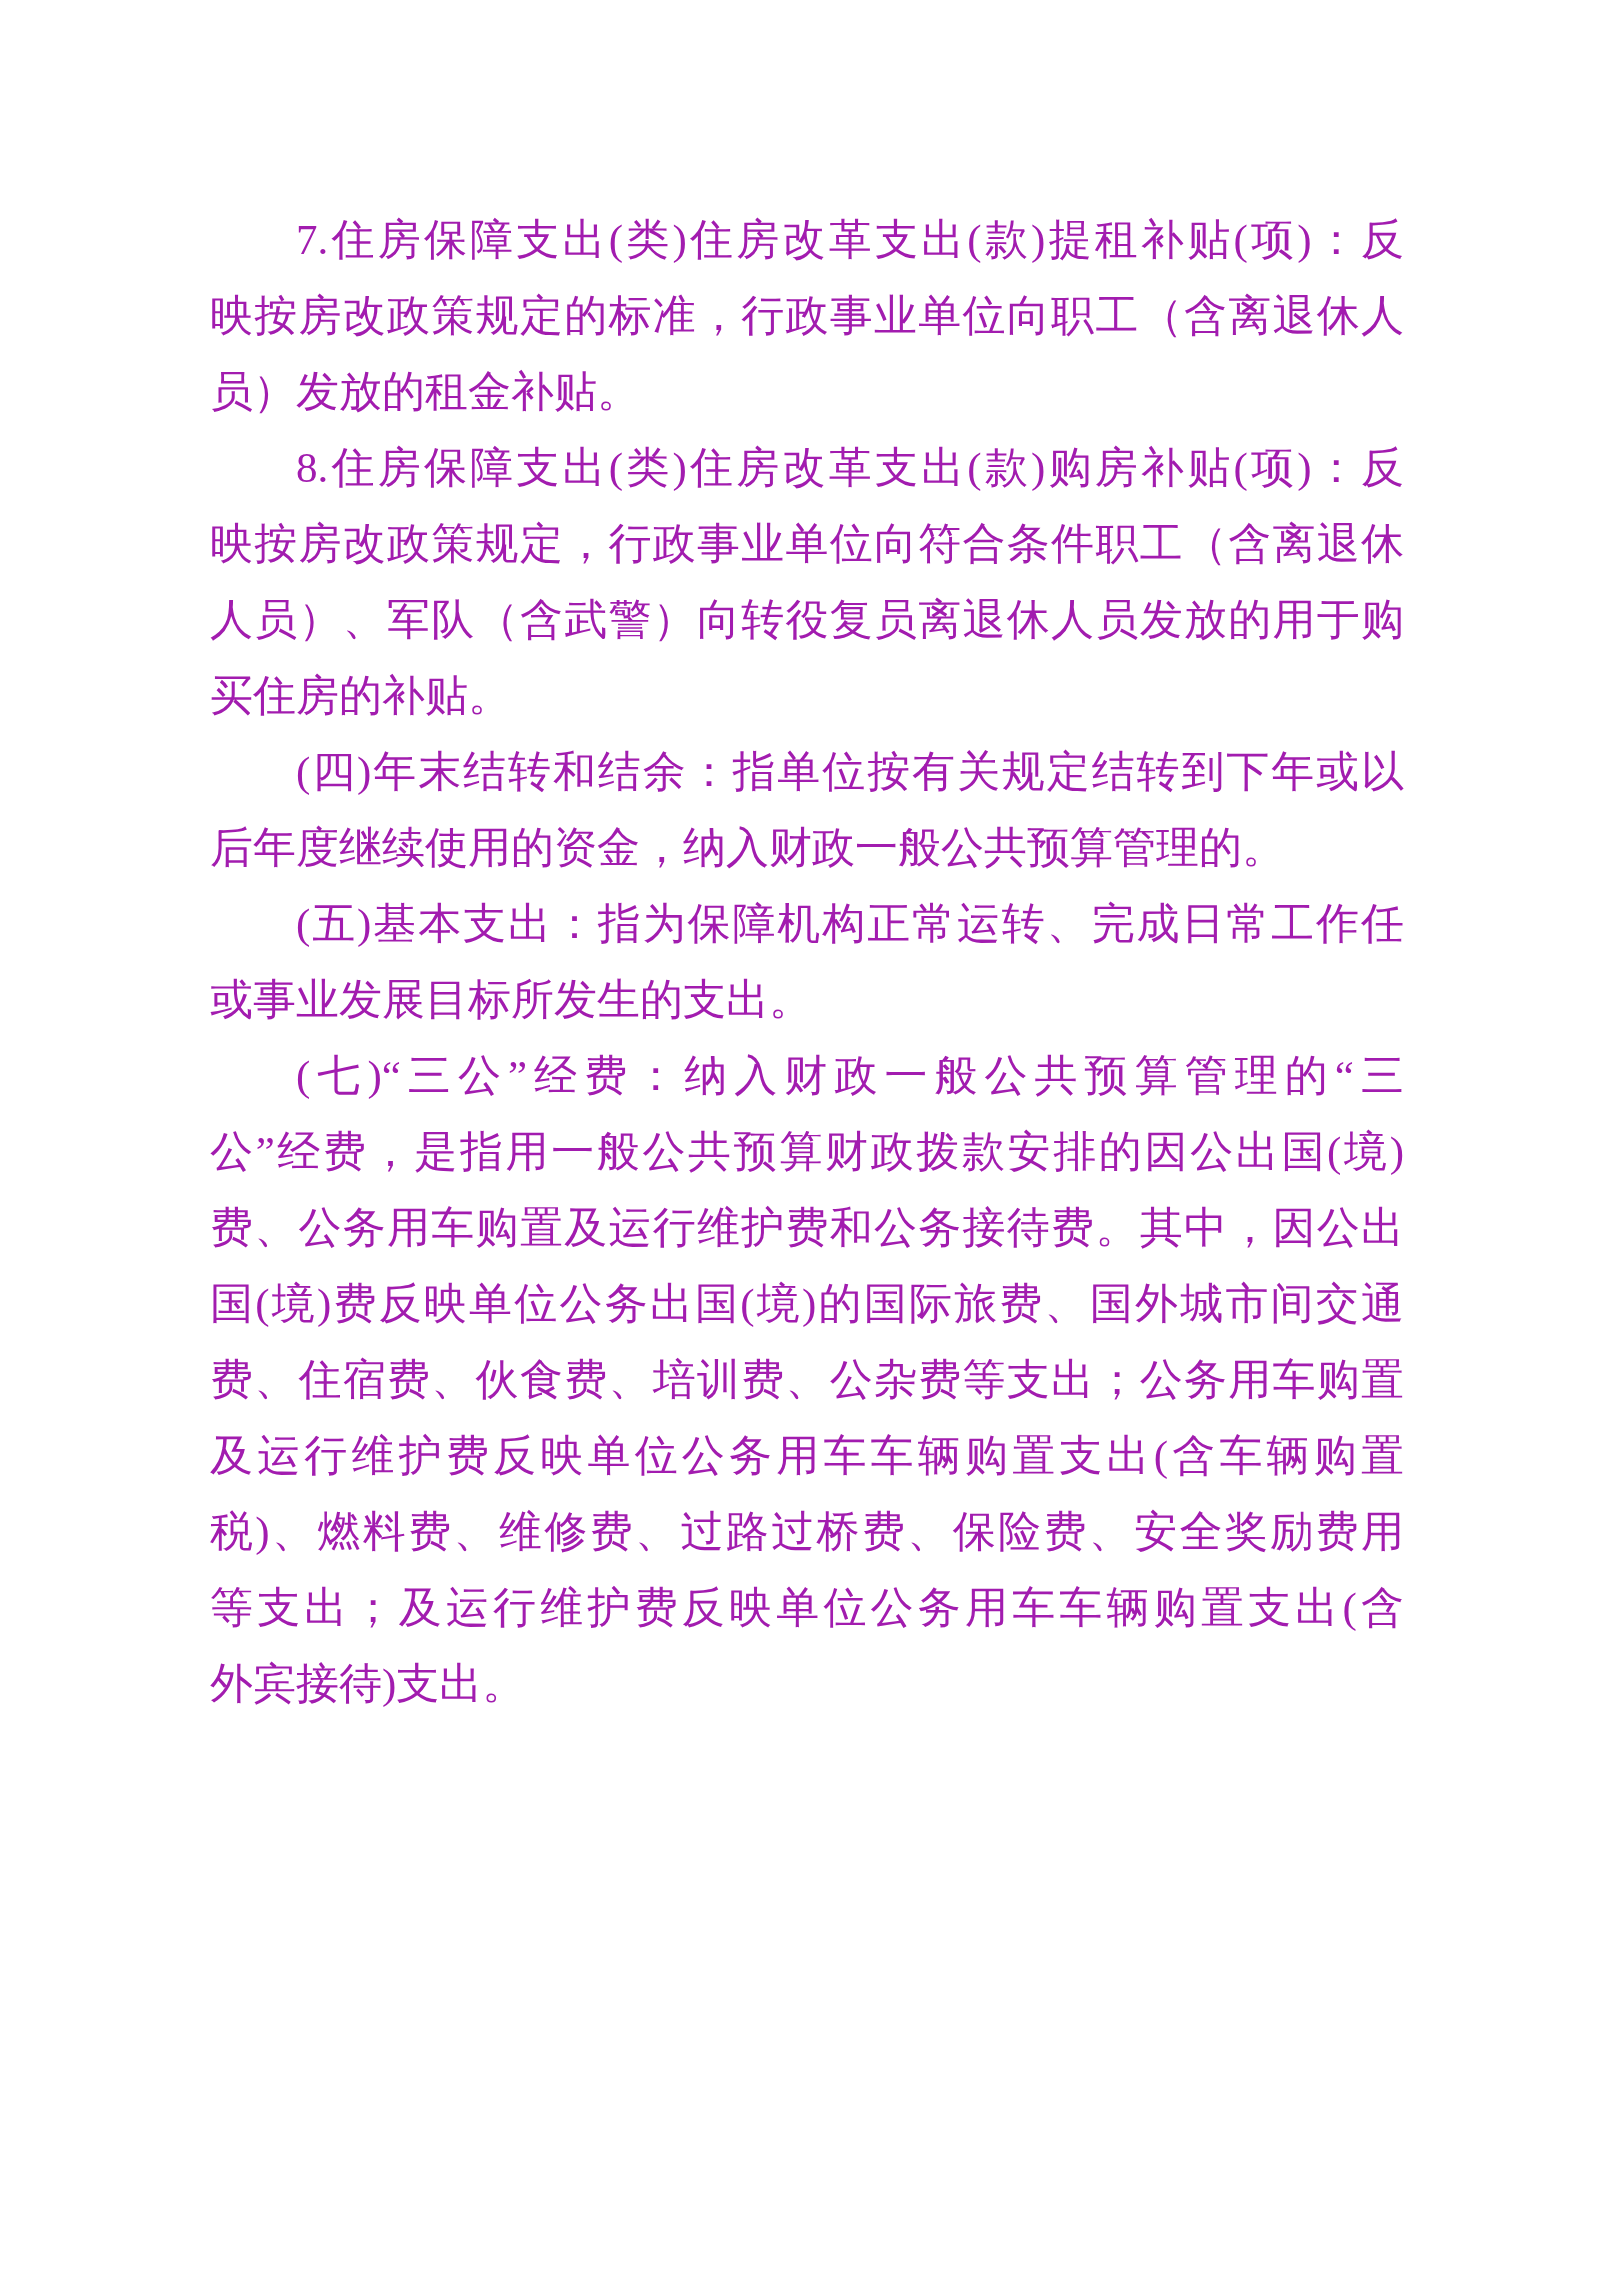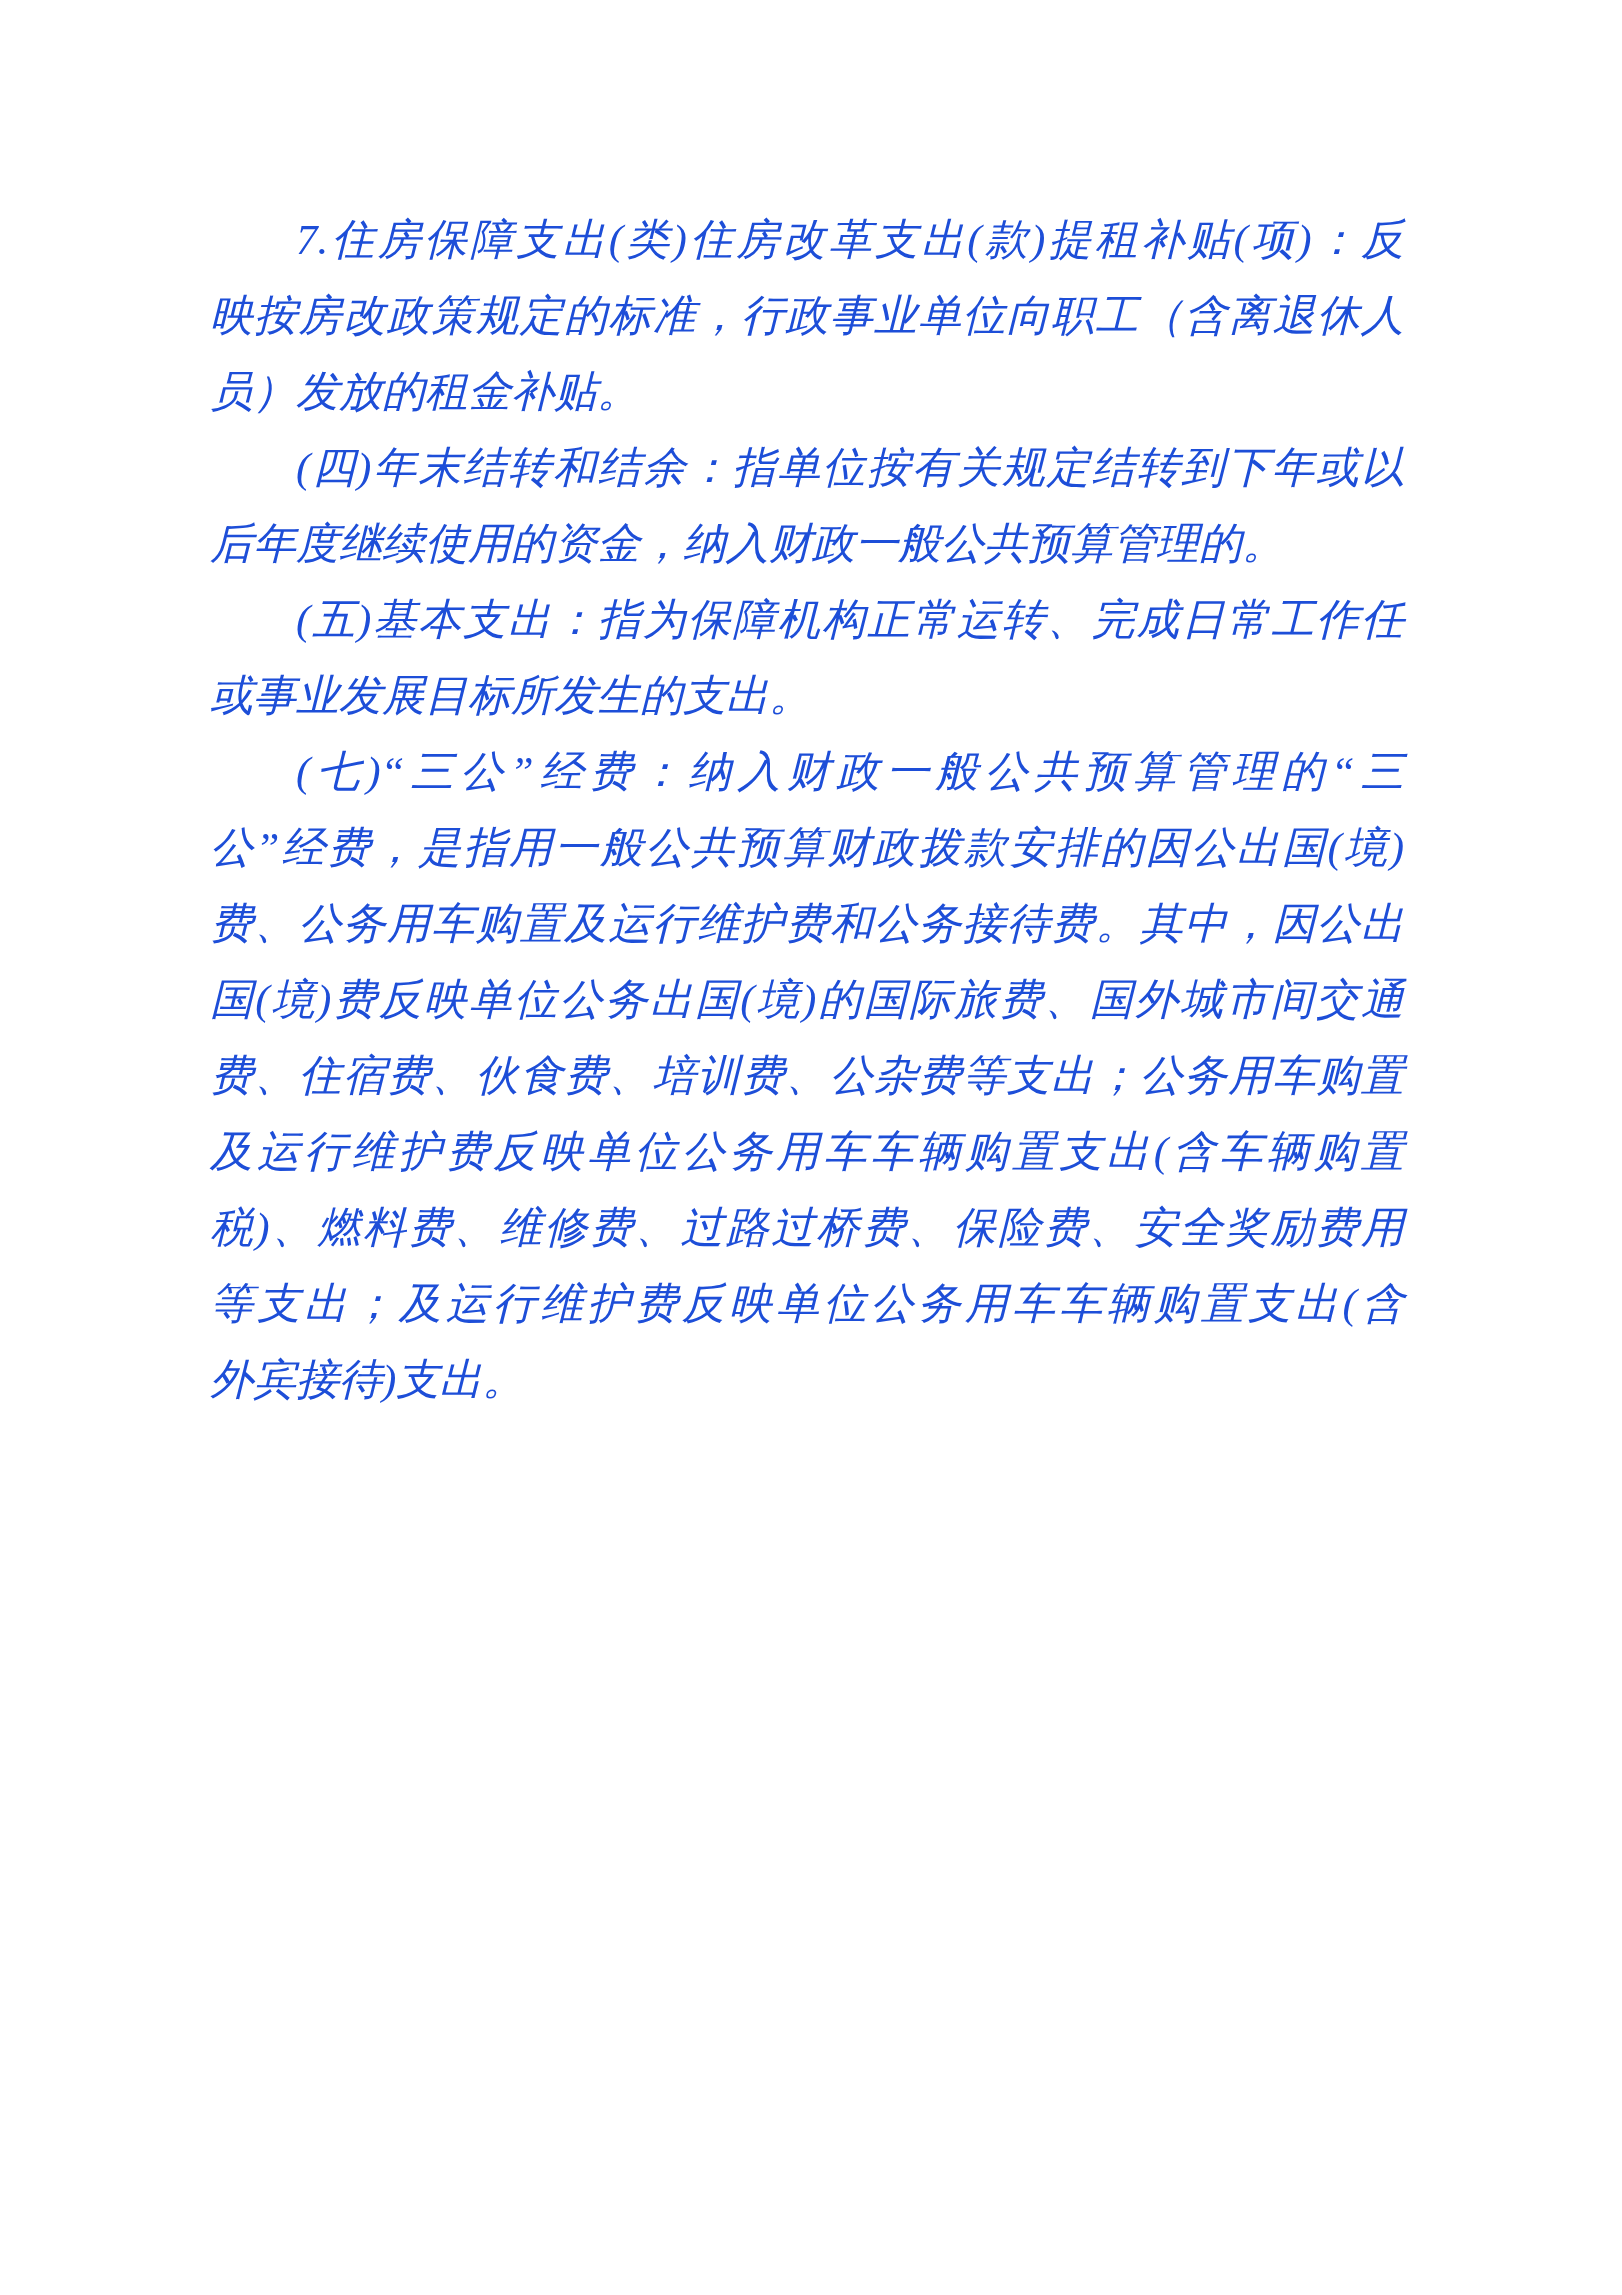--- a/index.html
+++ b/index.html
@@ -16,39 +16,44 @@
   .text-block {
     position: absolute;
     left: 210px;
     top: 202px;
     width: 1194px;
   }
   .line {
     font-size: 43px;
     line-height: 76px;
     text-align: justify;
-    color: #1d4ed8;
-    font-style: italic;
+    color: #a21caf;
   }
   .line.full { text-align-last: justify; }
   .line.last { text-align-last: left; }
   .line.indent { text-indent: 2em; }
 </style>
 </head>
 <body>
 
 <div class="page">
   <main class="text-block">
 
     <section>
       <p class="line indent full">7.住房保障支出(类)住房改革支出(款)提租补贴(项)：反</p>
       <p class="line full">映按房改政策规定的标准，行政事业单位向职工（含离退休人</p>
       <p class="line last">员）发放的租金补贴。</p>
     </section>
 
+    <section>
+      <p class="line indent full">8.住房保障支出(类)住房改革支出(款)购房补贴(项)：反</p>
+      <p class="line full">映按房改政策规定，行政事业单位向符合条件职工（含离退休</p>
+      <p class="line full">人员）、军队（含武警）向转役复员离退休人员发放的用于购</p>
+      <p class="line last">买住房的补贴。</p>
+    </section>
 
     <section>
       <p class="line indent full">(四)年末结转和结余：指单位按有关规定结转到下年或以</p>
       <p class="line last">后年度继续使用的资金，纳入财政一般公共预算管理的。</p>
     </section>
 
     <section>
       <p class="line indent full">(五)基本支出：指为保障机构正常运转、完成日常工作任</p>
     </section>
 

